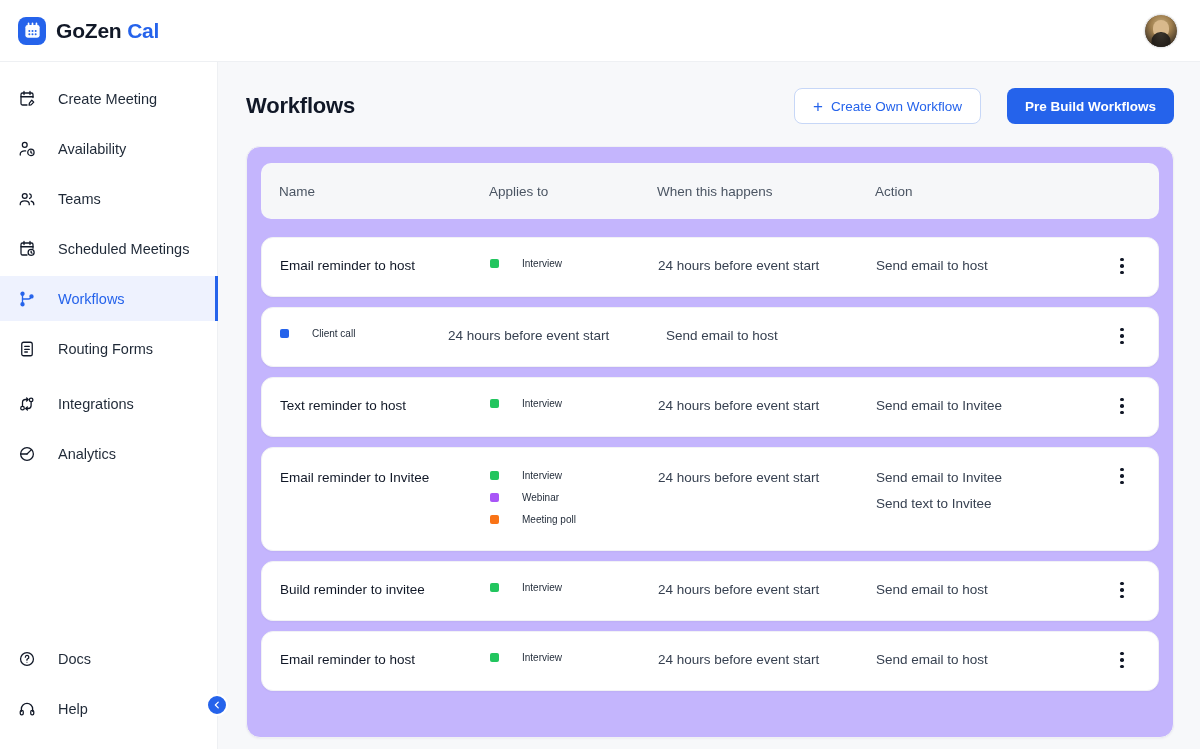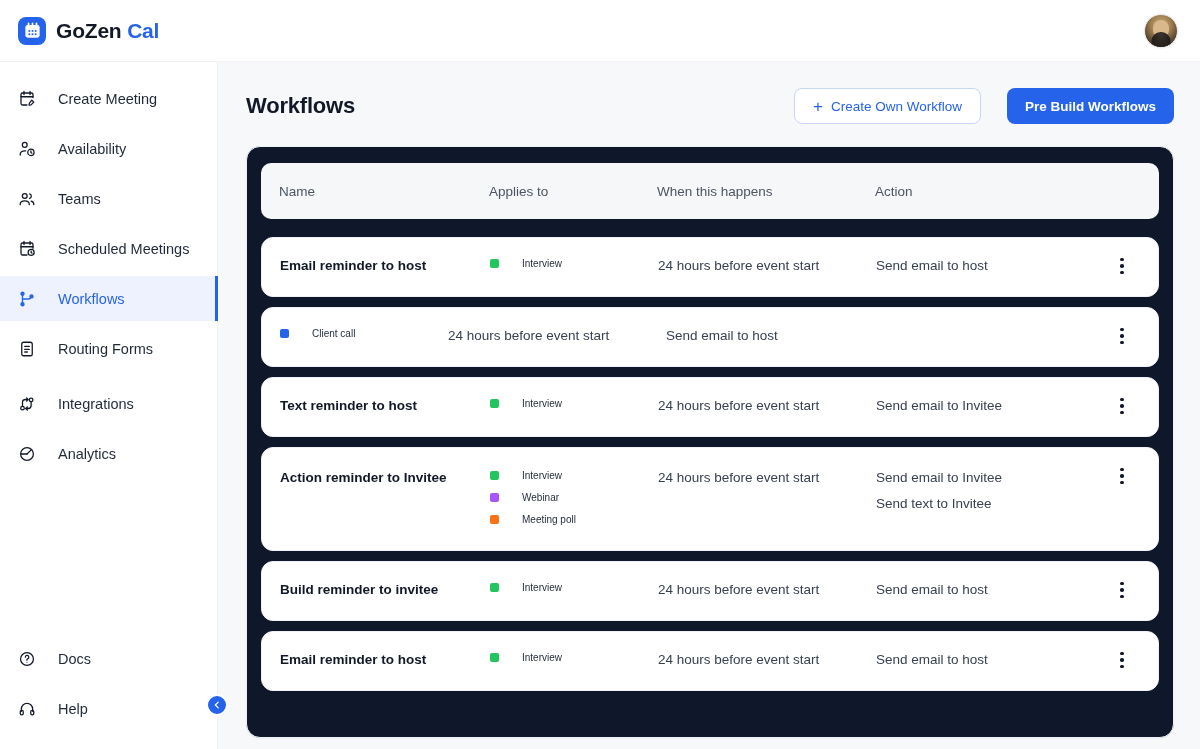--- a/index.html
+++ b/index.html
@@ -115,21 +115,21 @@
     background: #ffffff; border-color: #c7d7f7; color: #2563eb;
     padding: 0 18px; font-weight: 500;
   }
   .btn-outline .plus { font-size: 17px; line-height: 1; font-weight: 400; }
   .btn-primary {
     background: #2563eb; color: #ffffff; padding: 0 17px; font-weight: 600; margin-left: 16px;
   }
 
   
   .table-card {
-    background: #0f172a;
+    background: #c4b5fd;
     border-radius: 14px;
     border: 1px solid #f0f1f4;
     box-shadow: 0 1px 2px rgba(16,24,40,0.04);
     padding: 16px 14px 14px 14px;
     height: 592px;
     overflow: hidden;
   }
   .table-head {
     background: #f6f7f9;
     border-radius: 10px;
@@ -150,21 +150,21 @@
     display: flex; align-items: flex-start;
     border: 1px solid #f1f2f5;
     border-radius: 12px;
     box-shadow: 0 1px 2px rgba(16,24,40,0.035);
     padding: 0 18px;
     margin-bottom: 10px;
     min-height: 60px;
     background: #fff;
   }
   .row .cell { padding: 20px 0 20px 0; font-size: 13.5px; color: #1f2937; }
-  .row .cell.col-name { font-weight: 700; color: #111827; }
+  .row .cell.col-name { font-weight: 400; color: #111827; }
   .row .cell.col-when,
   .row .cell.col-action { color: #374151; }
   .row.tall { min-height: 104px; }
   .row.tall .cell { padding-top: 22px; padding-bottom: 22px; }
 
   .tags { display: flex; flex-direction: column; gap: 11px; }
   .tag { display: flex; align-items: center; gap: 23px; font-size: 10px; color: #1f2937; }
   .dot { width: 9px; height: 9px; border-radius: 2px; flex: 0 0 9px; }
 
   .actions-list { display: flex; flex-direction: column; gap: 11px; }
@@ -435,21 +435,21 @@
               </div>
               <div class="col-menu">
                 <div class="kebab">
                   <i></i>
                   <i></i>
                   <i></i>
                 </div>
               </div>
             </div>
             <div class="row tall">
-              <div class="cell col-name">Action reminder to Invitee</div>
+              <div class="cell col-name">Email reminder to Invitee</div>
               <div class="cell col-apply">
                 <div class="tags">
                   <div class="tag">
                     <span class="dot" style="background: rgb(34, 197, 94);"></span>
                     <span>Interview</span>
                   </div>
                   <div class="tag">
                     <span class="dot" style="background: rgb(168, 85, 247);"></span>
                     <span>Webinar</span>
                   </div>

